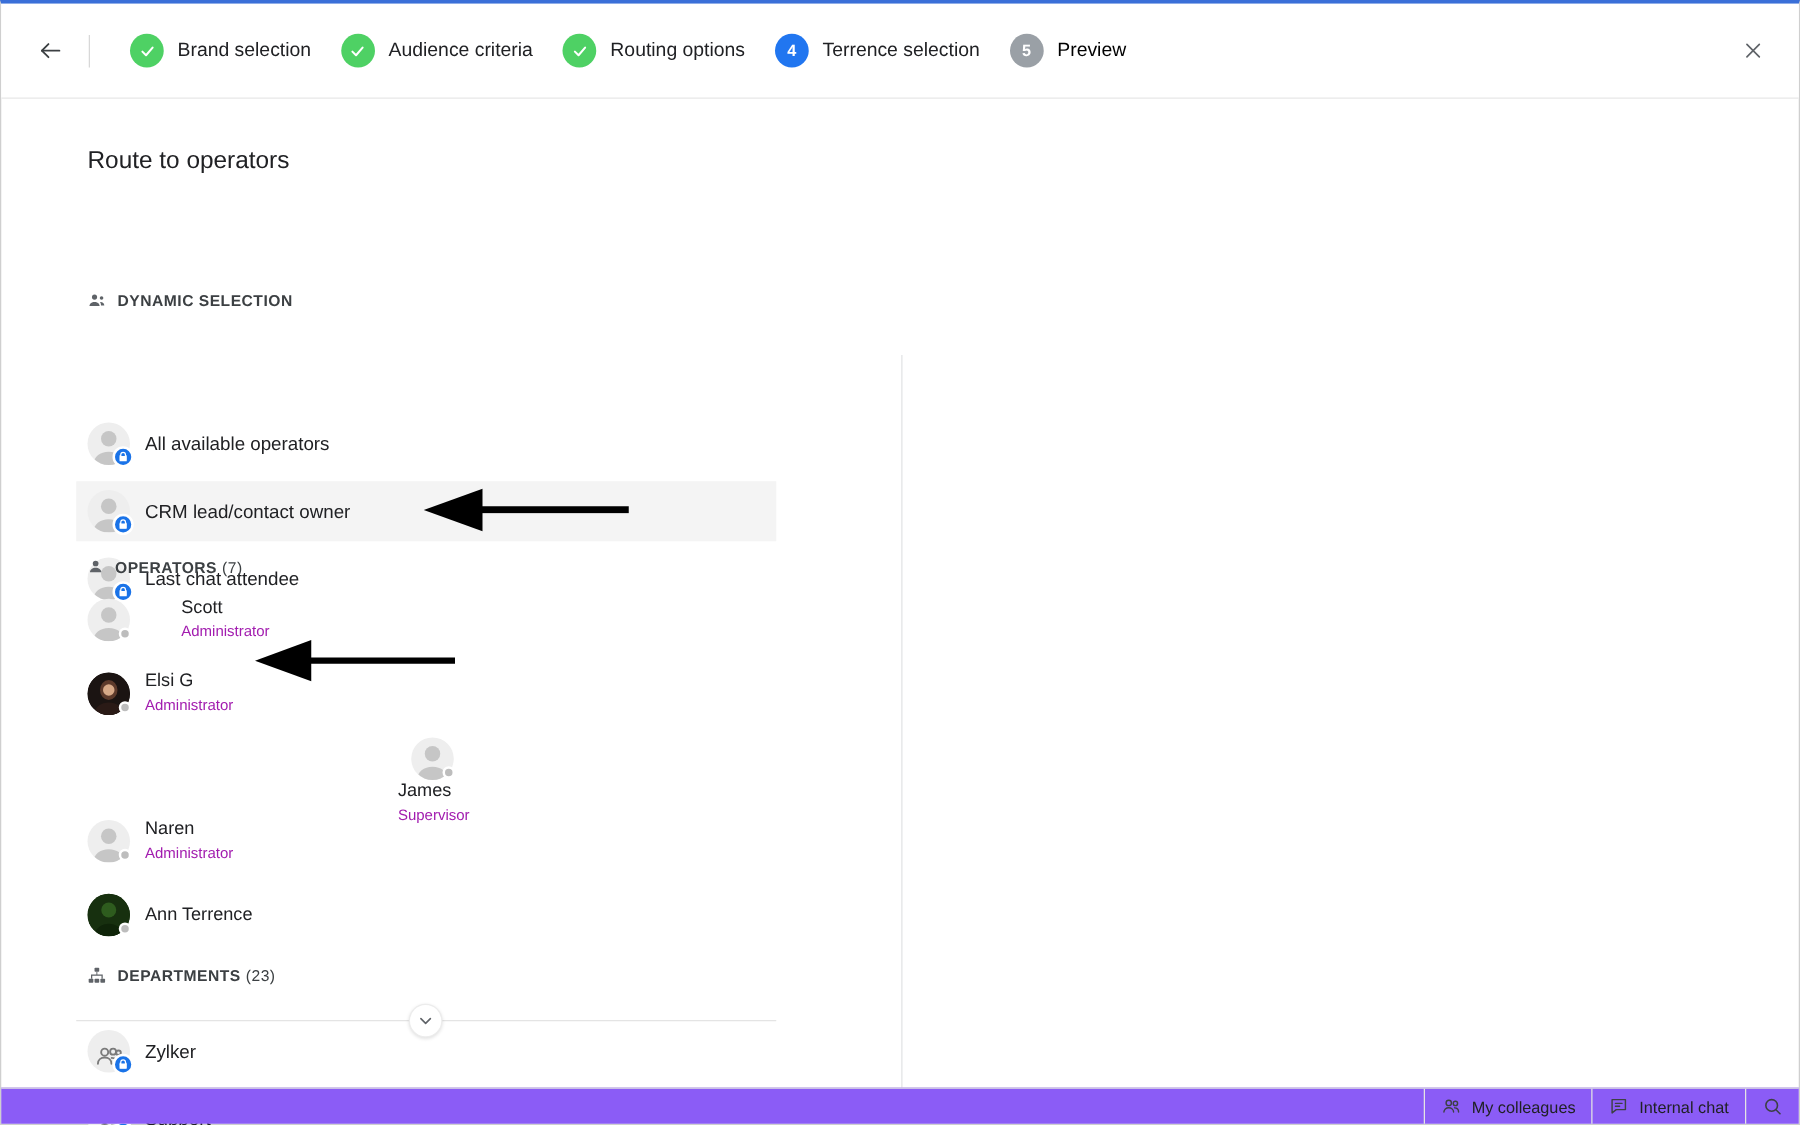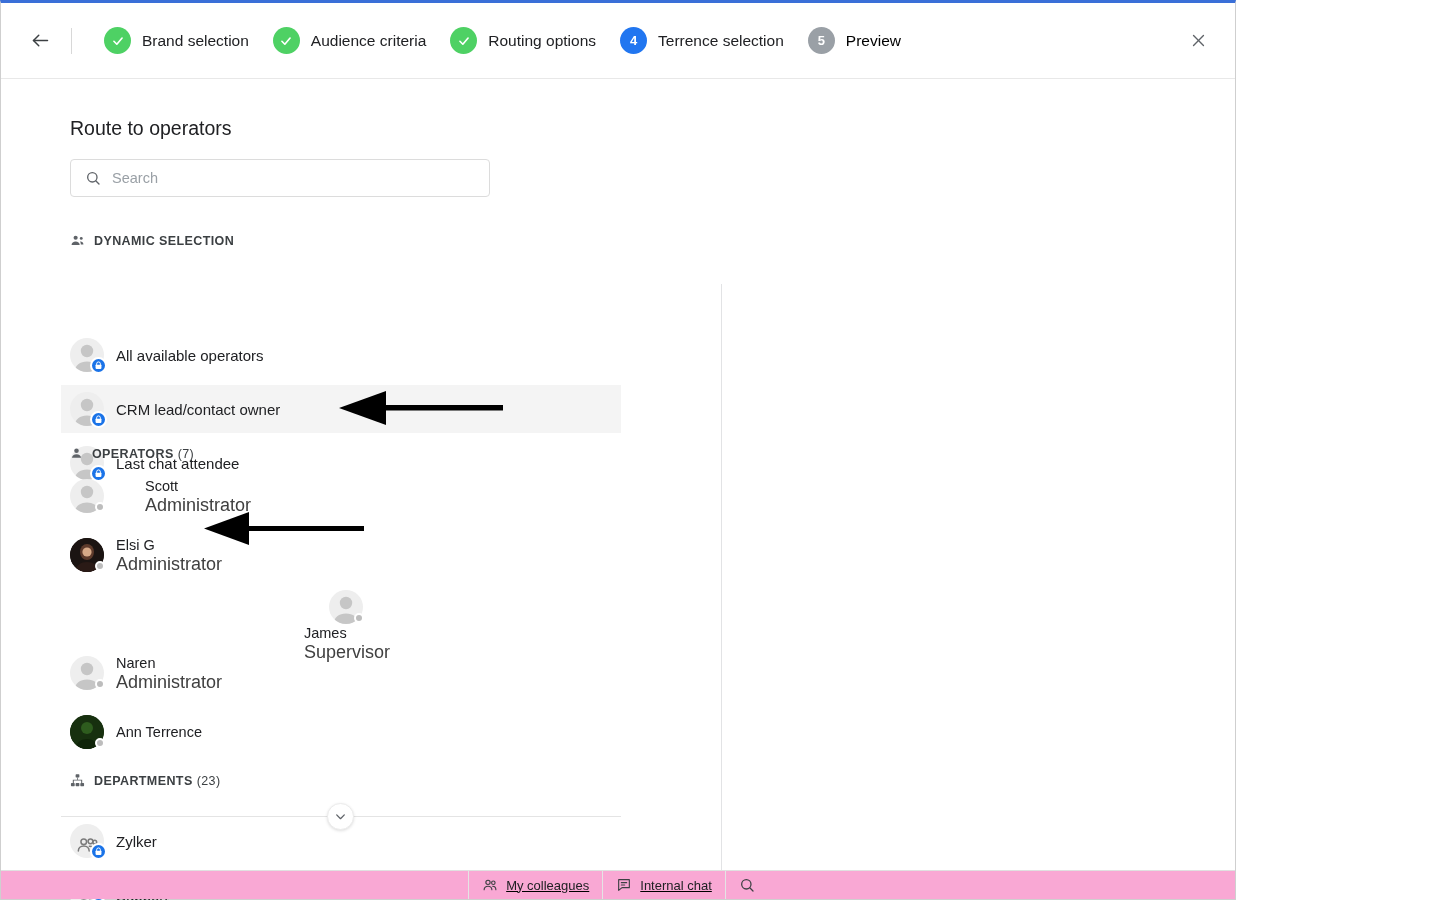--- a/index.html
+++ b/index.html
@@ -4,21 +4,21 @@
 <style>
   * { box-sizing: border-box; margin: 0; padding: 0; }
   html, body {
     width: 1440px; height: 900px;
     font-family: "Liberation Sans", sans-serif;
     background: #ffffff;
     overflow: hidden;
   }
   #app {
     position: relative;
-    width: 1236px; height: 900px;
+    width: 1440px; height: 900px;
     background: #ffffff;
     border-top: 3px solid #3a6fd8;
     border-left: 1px solid #cfcfcf;
     border-right: 1px solid #cfcfcf;
     border-bottom: 1px solid #cfcfcf;
   }
 
   
   #stepbar {
     position: absolute; top: 0; left: 0; right: 0;
@@ -123,21 +123,21 @@
   .status-dot {
     position: absolute; right: -1px; bottom: 1px;
     width: 10px; height: 10px; border-radius: 50%;
     background: #bdbdbd; border: 2px solid #fff;
   }
   .row .r-label {
     margin-left: 12px; font-size: 15px; color: #202124;
   }
   .row .r-two { margin-left: 12px; display: flex; flex-direction: column; justify-content: center; }
   .row .r-name { font-size: 14.5px; color: #202124; line-height: 19px; }
-  .row .r-role { font-size: 18px; color: #404040; line-height: 19px; }
+  .row .r-role { font-size: 12px; color: #a21caf; line-height: 19px; }
 
   
   .more-divider {
     position: absolute; left: 60px; width: 560px; top: 737px;
     height: 1px; background: #e4e4e4;
   }
   .more-btn {
     position: absolute; left: 326px; top: 724px;
     width: 27px; height: 27px; border-radius: 50%;
     background: #fff; border: 1px solid #ececec;
@@ -149,23 +149,23 @@
     position: absolute; left: 720px; top: 205px;
     width: 1px; height: 600px; background: #e2e3e5;
   }
 
   
   .anno { position: absolute; }
 
   
   #bottombar {
     position: absolute; left: 0; right: 0; bottom: 0;
-    height: 29px; background: #f9a8d4;
+    height: 29px; background: #8b5cf6;
     border-top: 1px solid #e0e0e0;
-    display: flex; justify-content: center; align-items: stretch; text-decoration: underline;
+    display: flex; justify-content: flex-end; align-items: stretch;
   }
   .bb-item {
     display: flex; align-items: center;
     padding: 0 13px; gap: 8px;
     border-left: 1px solid #e4e4e4;
     font-size: 13px; color: #202124; cursor: pointer;
     white-space: nowrap;
   }
   .bb-item .bb-icon { display: flex; color: #3c4043; }
 </style>
@@ -221,29 +221,20 @@
         <line x1="5" y1="5" x2="19" y2="19"></line>
           <line x1="19" y1="5" x2="5" y2="19"></line>
       </svg>
     </div>
   </div>
 
   <div id="panel">
 
     <div class="page-title">Route to operators</div>
 
-    <div class="search-box">
-      <span class="s-icon">
-        <svg width="16" height="16" viewBox="0 0 24 24" fill="none" stroke="currentColor" stroke-width="2" stroke-linecap="round">
-          <circle cx="11" cy="11" r="7"></circle>
-            <line x1="16.5" y1="16.5" x2="21" y2="21"></line>
-        </svg>
-      </span>
-      <input type="text" placeholder="Search" style="">
-    </div>
 
     <div id="list-area">
         <div class="section-head" style="top: 154px;">
           <span class="sh-icon">
             <svg width="15" height="15" viewBox="0 0 24 24" fill="currentColor">
               <circle cx="9" cy="7.5" r="3.3"></circle>
               <path d="M2.5 19c0-3.3 2.9-5.3 6.5-5.3s6.5 2 6.5 5.3z"></path>
               <circle cx="18" cy="8.6" r="2.3"></circle>
               <path d="M16.6 13.6c2.9 0 4.9 1.8 4.9 4.6h-4.2c0-1.9-.4-3.4-1.3-4.6z"></path>
             </svg>

